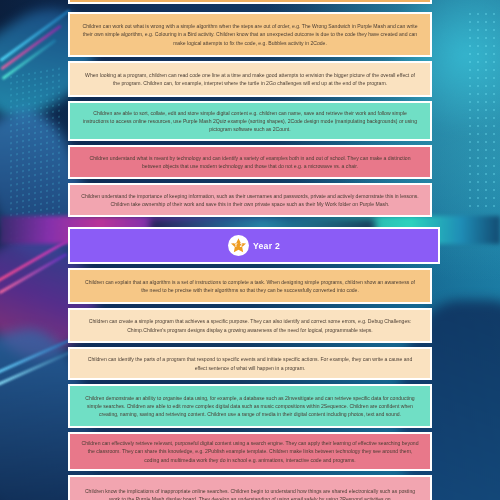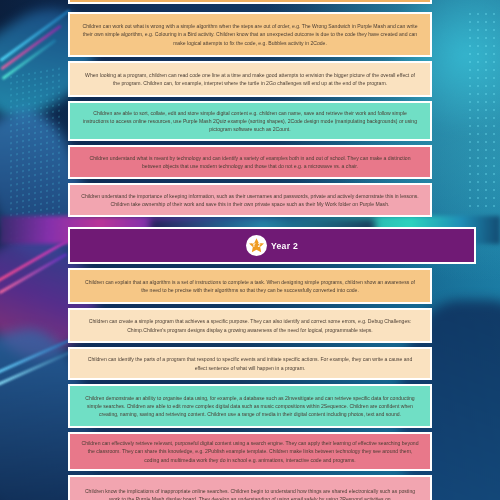--- a/index.html
+++ b/index.html
@@ -124,23 +124,23 @@
   .c-orange-dark { background: #f6c786; }
   .c-orange-light { background: #fae2c0; }
   .c-teal        { background: #70dfc5; }
   .c-pink-dark   { background: #e8788a; }
   .c-pink-light  { background: #f2a5b0; }
 
   
   .year-band {
     position: absolute;
     left: 0;
-    width: 408px;
+    width: 372px;
     height: 37px;
-    background: #701a75;
+    background: #8b5cf6;
     border: 2px solid #ffffff;
     display: flex;
     align-items: center;
     justify-content: center;
     gap: 4px;
   }
   .year-badge {
     width: 21px;
     height: 21px;
     border-radius: 50%;

